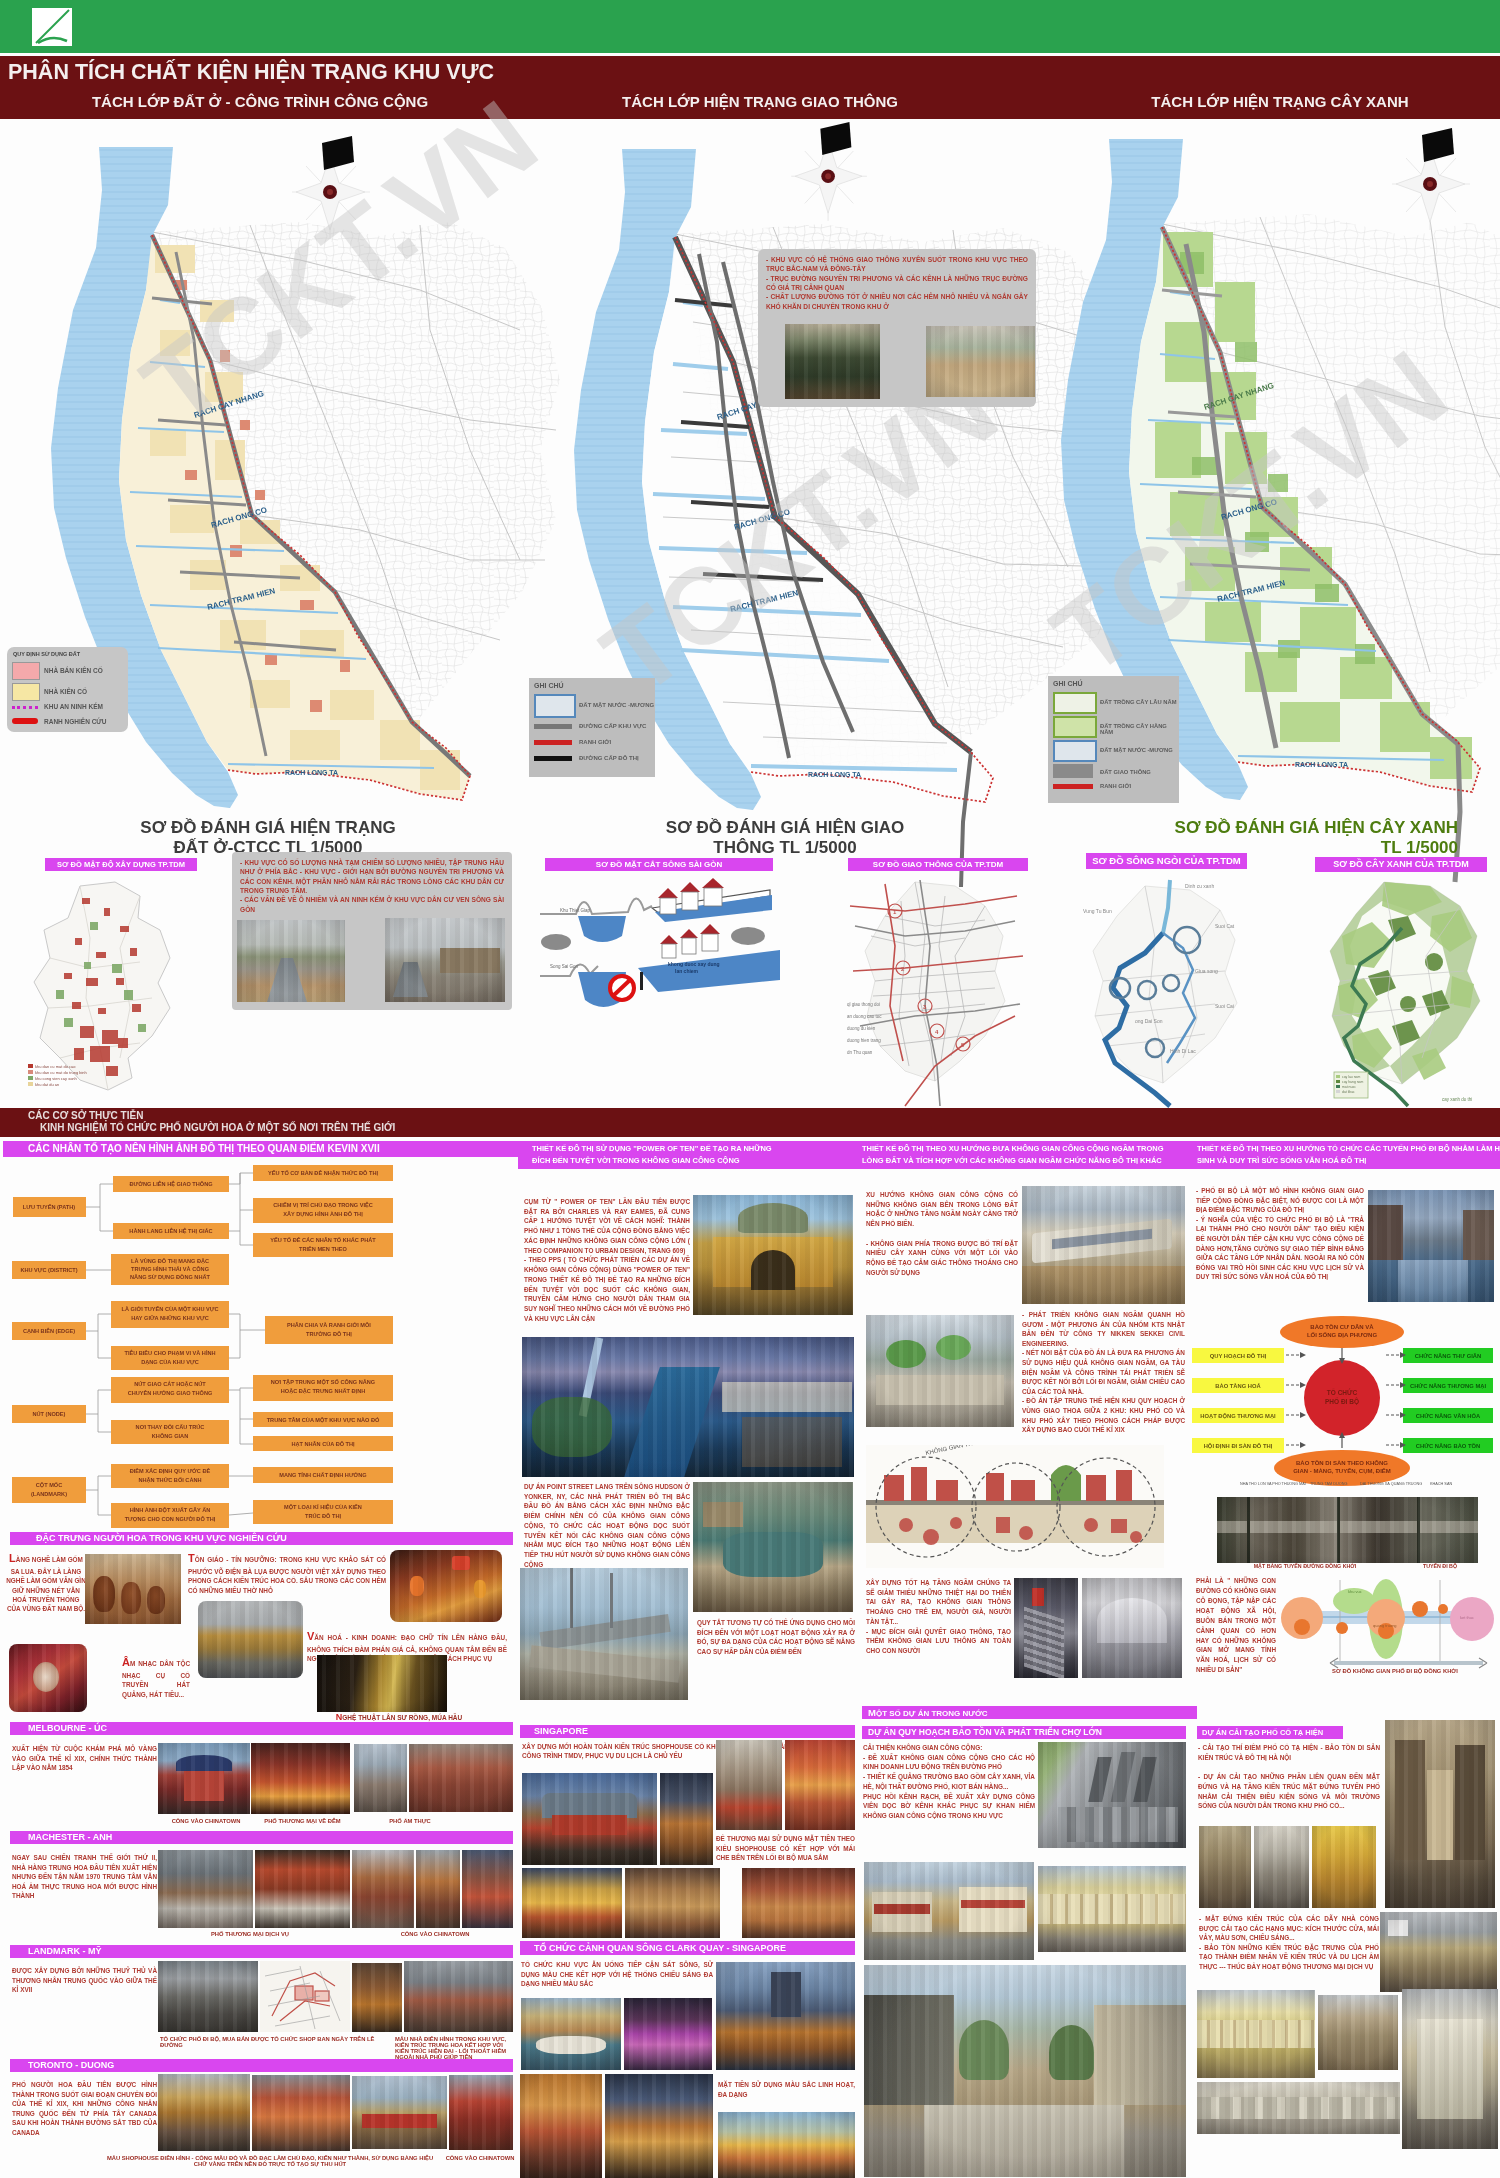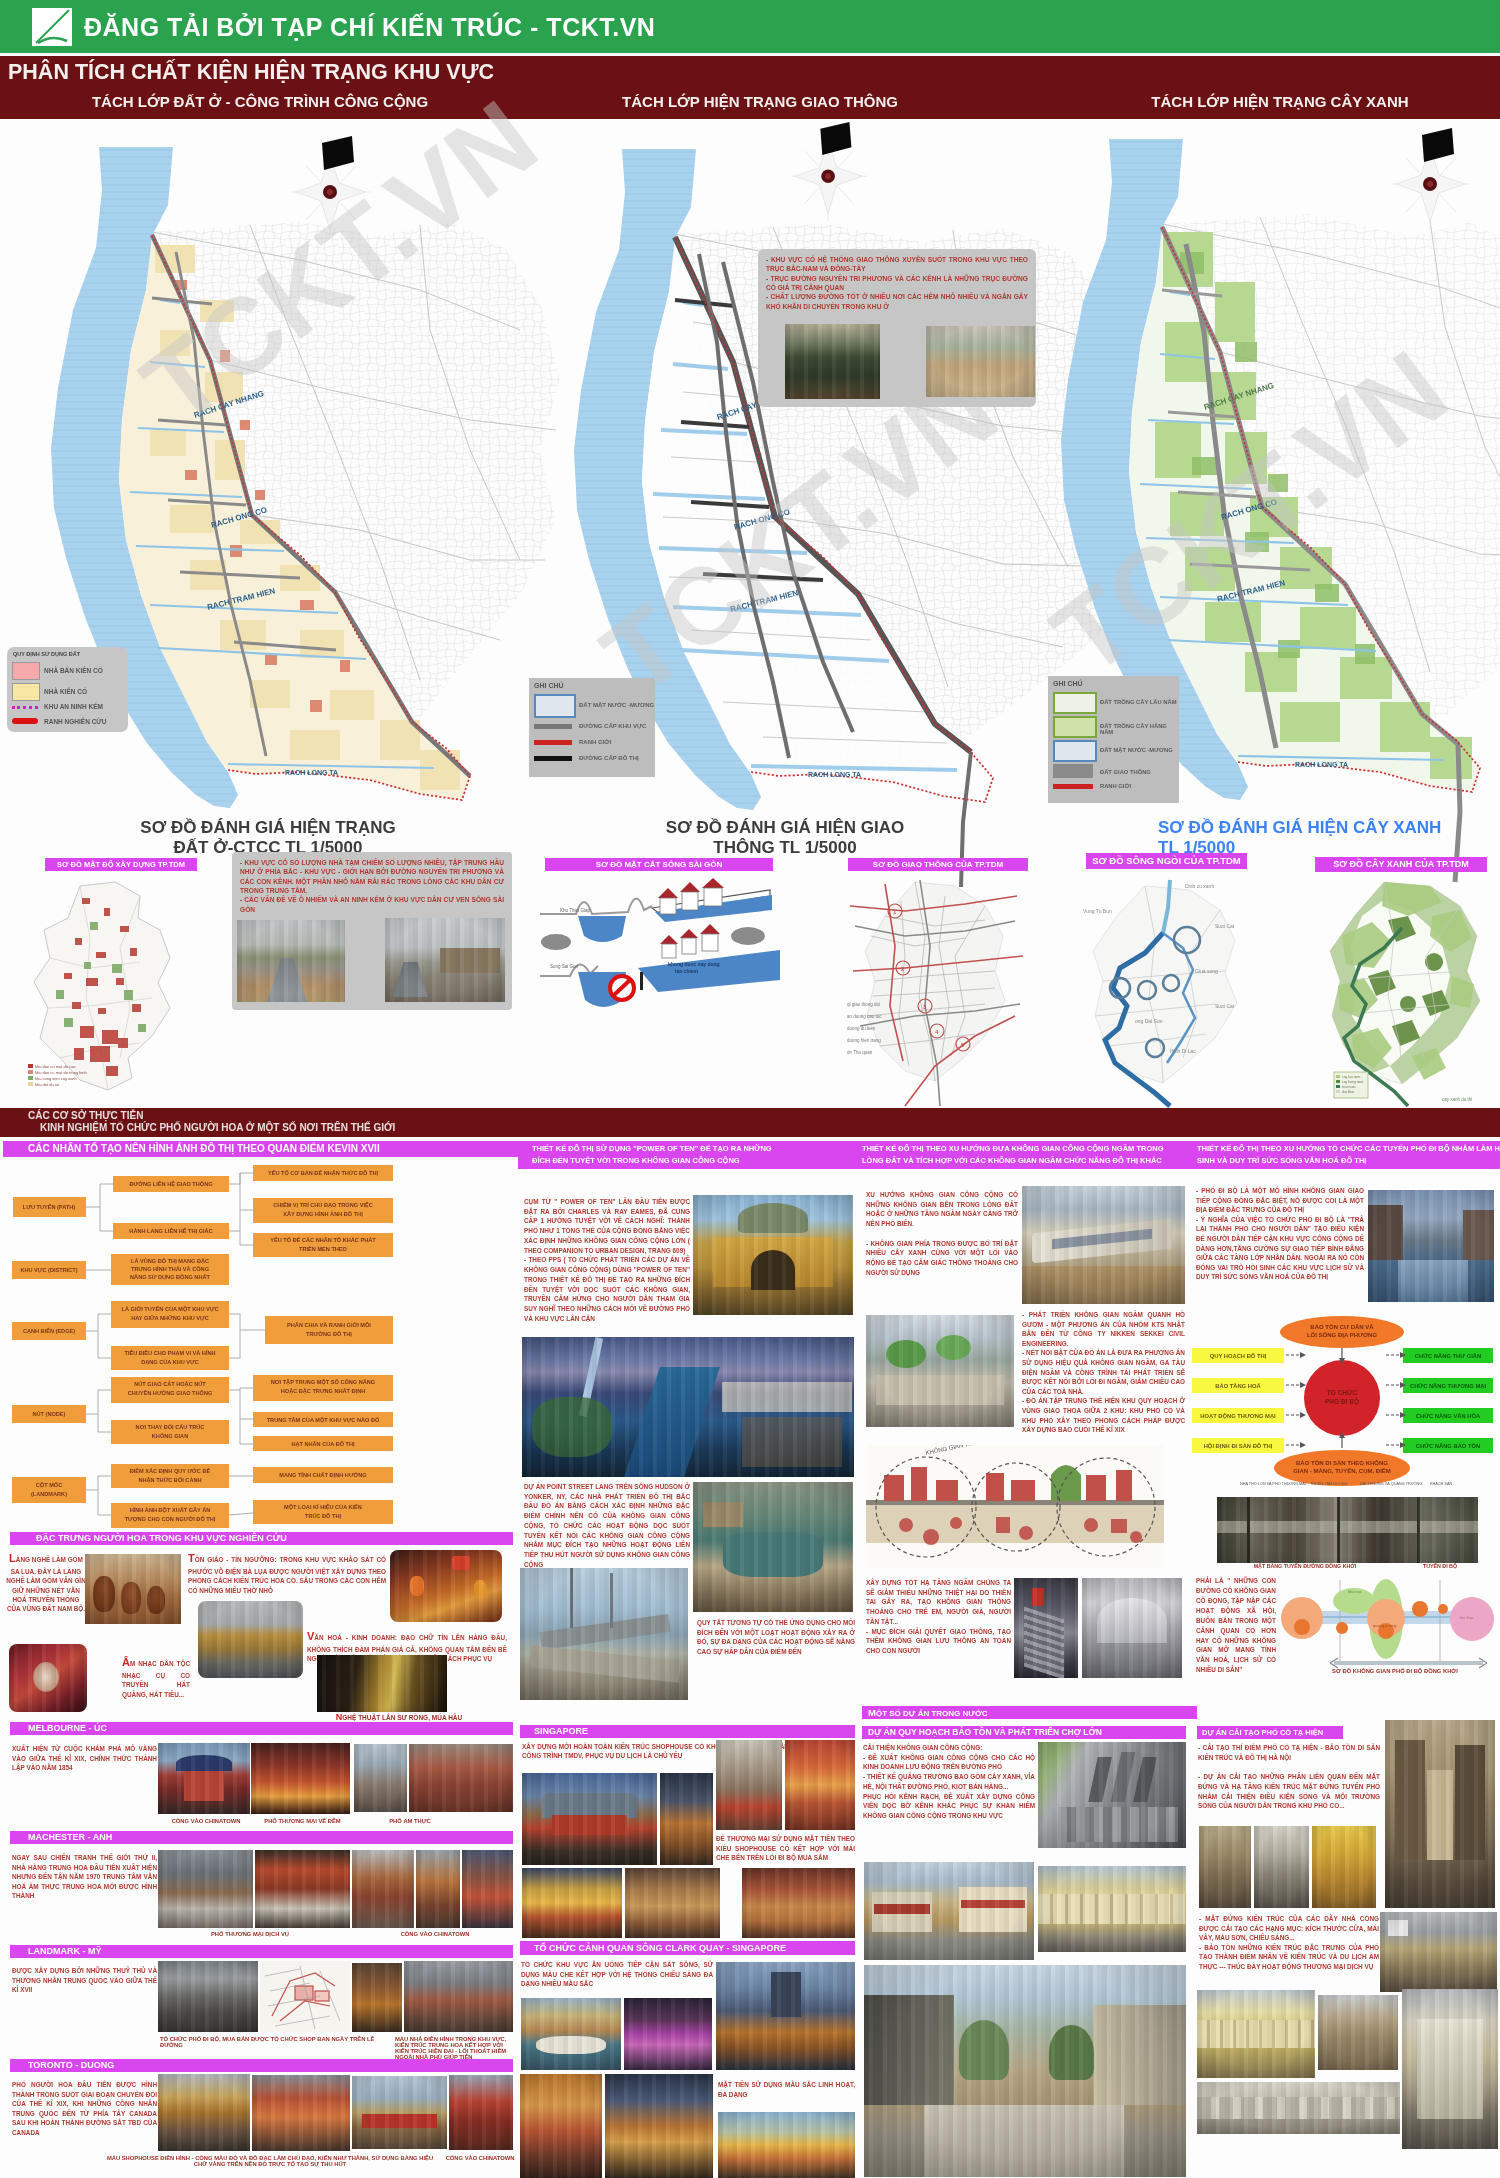--- a/index.html
+++ b/index.html
@@ -17,21 +17,20 @@
 </head>
 <body>
 <div id="page">
 
 <div class="abs" style="left:0;top:0;width:1500px;height:53px;background:#2aa24e;"></div>
 <div class="abs" style="left:32px;top:8px;width:40px;height:38px;background:#fff;"></div>
 <svg class="abs" style="left:32px;top:8px;" width="40" height="38">
   <line x1="37" y1="2" x2="4" y2="35" stroke="#2aa24e" stroke-width="2"></line>
   <path d="M6,35 Q20,26 35,33" fill="none" stroke="#2aa24e" stroke-width="2.5"></path>
 </svg>
-<div class="abs" style="left:84px;top:13px;color:#fff;font-size:25px;font-weight:bold;letter-spacing:0.5px;">ĐĂNG TẢI BỞI TẠP CHÍ KIẾN TRÚC - TCKT.VN</div>
 
 <div class="abs" style="left:0;top:56px;width:1500px;height:63px;background:#6b1113;"></div>
 <div class="abs" style="left:8px;top:60px;color:#f4efef;font-size:21.5px;font-weight:bold;">PHÂN TÍCH CHẤT KIỆN HIỆN TRẠNG KHU VỰC</div>
 <div class="abs" style="left:60px;top:93px;width:400px;text-align:center;color:#f4efef;font-size:15px;font-weight:bold;">TÁCH LỚP ĐẤT Ở - CÔNG TRÌNH CÔNG CỘNG</div>
 <div class="abs" style="left:590px;top:93px;width:340px;text-align:center;color:#f4efef;font-size:15px;font-weight:bold;">TÁCH LỚP HIỆN TRẠNG GIAO THÔNG</div>
 <div class="abs" style="left:1110px;top:93px;width:340px;text-align:center;color:#f4efef;font-size:15px;font-weight:bold;">TÁCH LỚP HIỆN TRẠNG CÂY XANH</div>
 
 <svg class="abs" style="left:0;top:0;" width="1500" height="1110" viewBox="0 0 1500 1110">
 <defs>
   <pattern id="mesh" width="26" height="22" patternUnits="userSpaceOnUse">
@@ -247,21 +246,21 @@
   <text x="285" y="775" font-size="7" fill="#2a5f8a" font-weight="bold">RACH LONG TA</text>
 </g>
 
 <text x="180" y="430" font-size="108" font-weight="bold" fill="#c6c6c6" opacity="0.45" transform="rotate(-37 180 430)" font-family="Liberation Sans">TCKT.VN</text>
 <text x="640" y="700" font-size="108" font-weight="bold" fill="#c6c6c6" opacity="0.45" transform="rotate(-37 640 700)" font-family="Liberation Sans">TCKT.VN</text>
 <text x="1090" y="680" font-size="108" font-weight="bold" fill="#c6c6c6" opacity="0.45" transform="rotate(-37 1090 680)" font-family="Liberation Sans">TCKT.VN</text>
 </svg>
 
 <div class="abs" style="left:118px;top:818px;width:300px;text-align:center;color:#3c3c3c;font-size:17px;font-weight:bold;">SƠ ĐỒ ĐÁNH GIÁ HIỆN TRẠNG<br>ĐẤT Ở-CTCC TL 1/5000</div>
 <div class="abs" style="left:635px;top:818px;width:300px;text-align:center;color:#3c3c3c;font-size:17px;font-weight:bold;">SƠ ĐỒ ĐÁNH GIÁ HIỆN GIAO<br>THÔNG TL 1/5000</div>
-<div class="abs" style="left:1158px;top:818px;width:300px;text-align:left;color:#3b82f6;font-size:17px;font-weight:bold;">SƠ ĐỒ ĐÁNH GIÁ HIỆN CÂY XANH<br>TL 1/5000</div>
+<div class="abs" style="left:1158px;top:818px;width:300px;text-align:right;color:#4d7c0f;font-size:17px;font-weight:bold;">SƠ ĐỒ ĐÁNH GIÁ HIỆN CÂY XANH<br>TL 1/5000</div>
 
 <div class="abs" style="left:7px;top:647px;width:121px;height:85px;background:#c6c6c6;border-radius:7px;">
   <div style="color:#444;font-size:5.5px;font-weight:bold;padding:4px 0 0 6px;">QUY ĐỊNH SỬ DỤNG ĐẤT</div>
   <div class="abs" style="left:5px;top:15px;width:26px;height:16px;background:#f4a9ab;border:0.5px solid #999;"></div>
   <div class="abs" style="left:37px;top:20px;color:#555;font-size:6.5px;font-weight:bold;">NHÀ BÁN KIÊN CỐ</div>
   <div class="abs" style="left:5px;top:36px;width:26px;height:16px;background:#f6e7a4;border:0.5px solid #999;"></div>
   <div class="abs" style="left:37px;top:41px;color:#555;font-size:6.5px;font-weight:bold;">NHÀ KIÊN CỐ</div>
   <div class="abs" style="left:5px;top:59px;width:26px;height:0;border-top:3.5px dotted #cc22cc;"></div>
   <div class="abs" style="left:37px;top:56px;color:#555;font-size:6.5px;font-weight:bold;">KHU AN NINH KÉM</div>
   <div class="abs" style="left:5px;top:71px;width:26px;height:6px;background:#dd1111;border-radius:3px;"></div>

